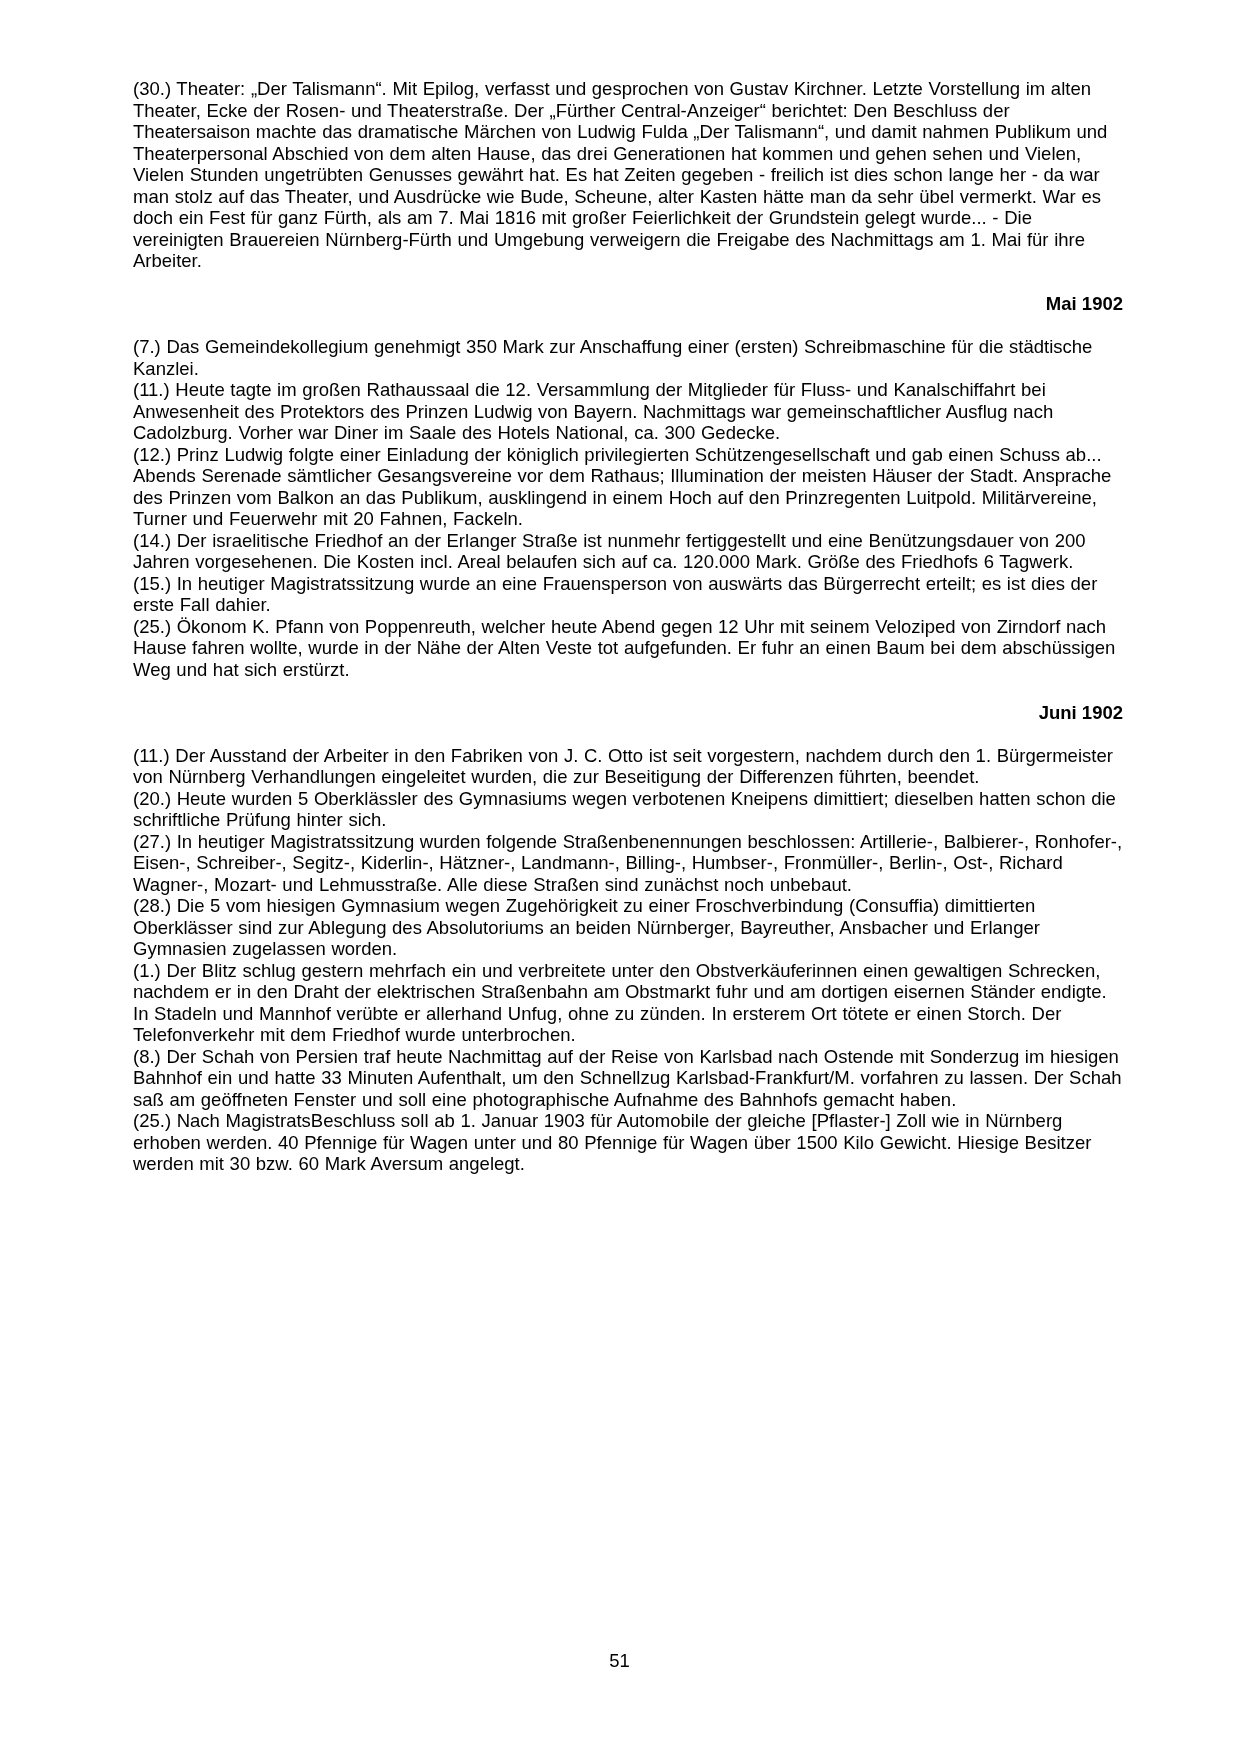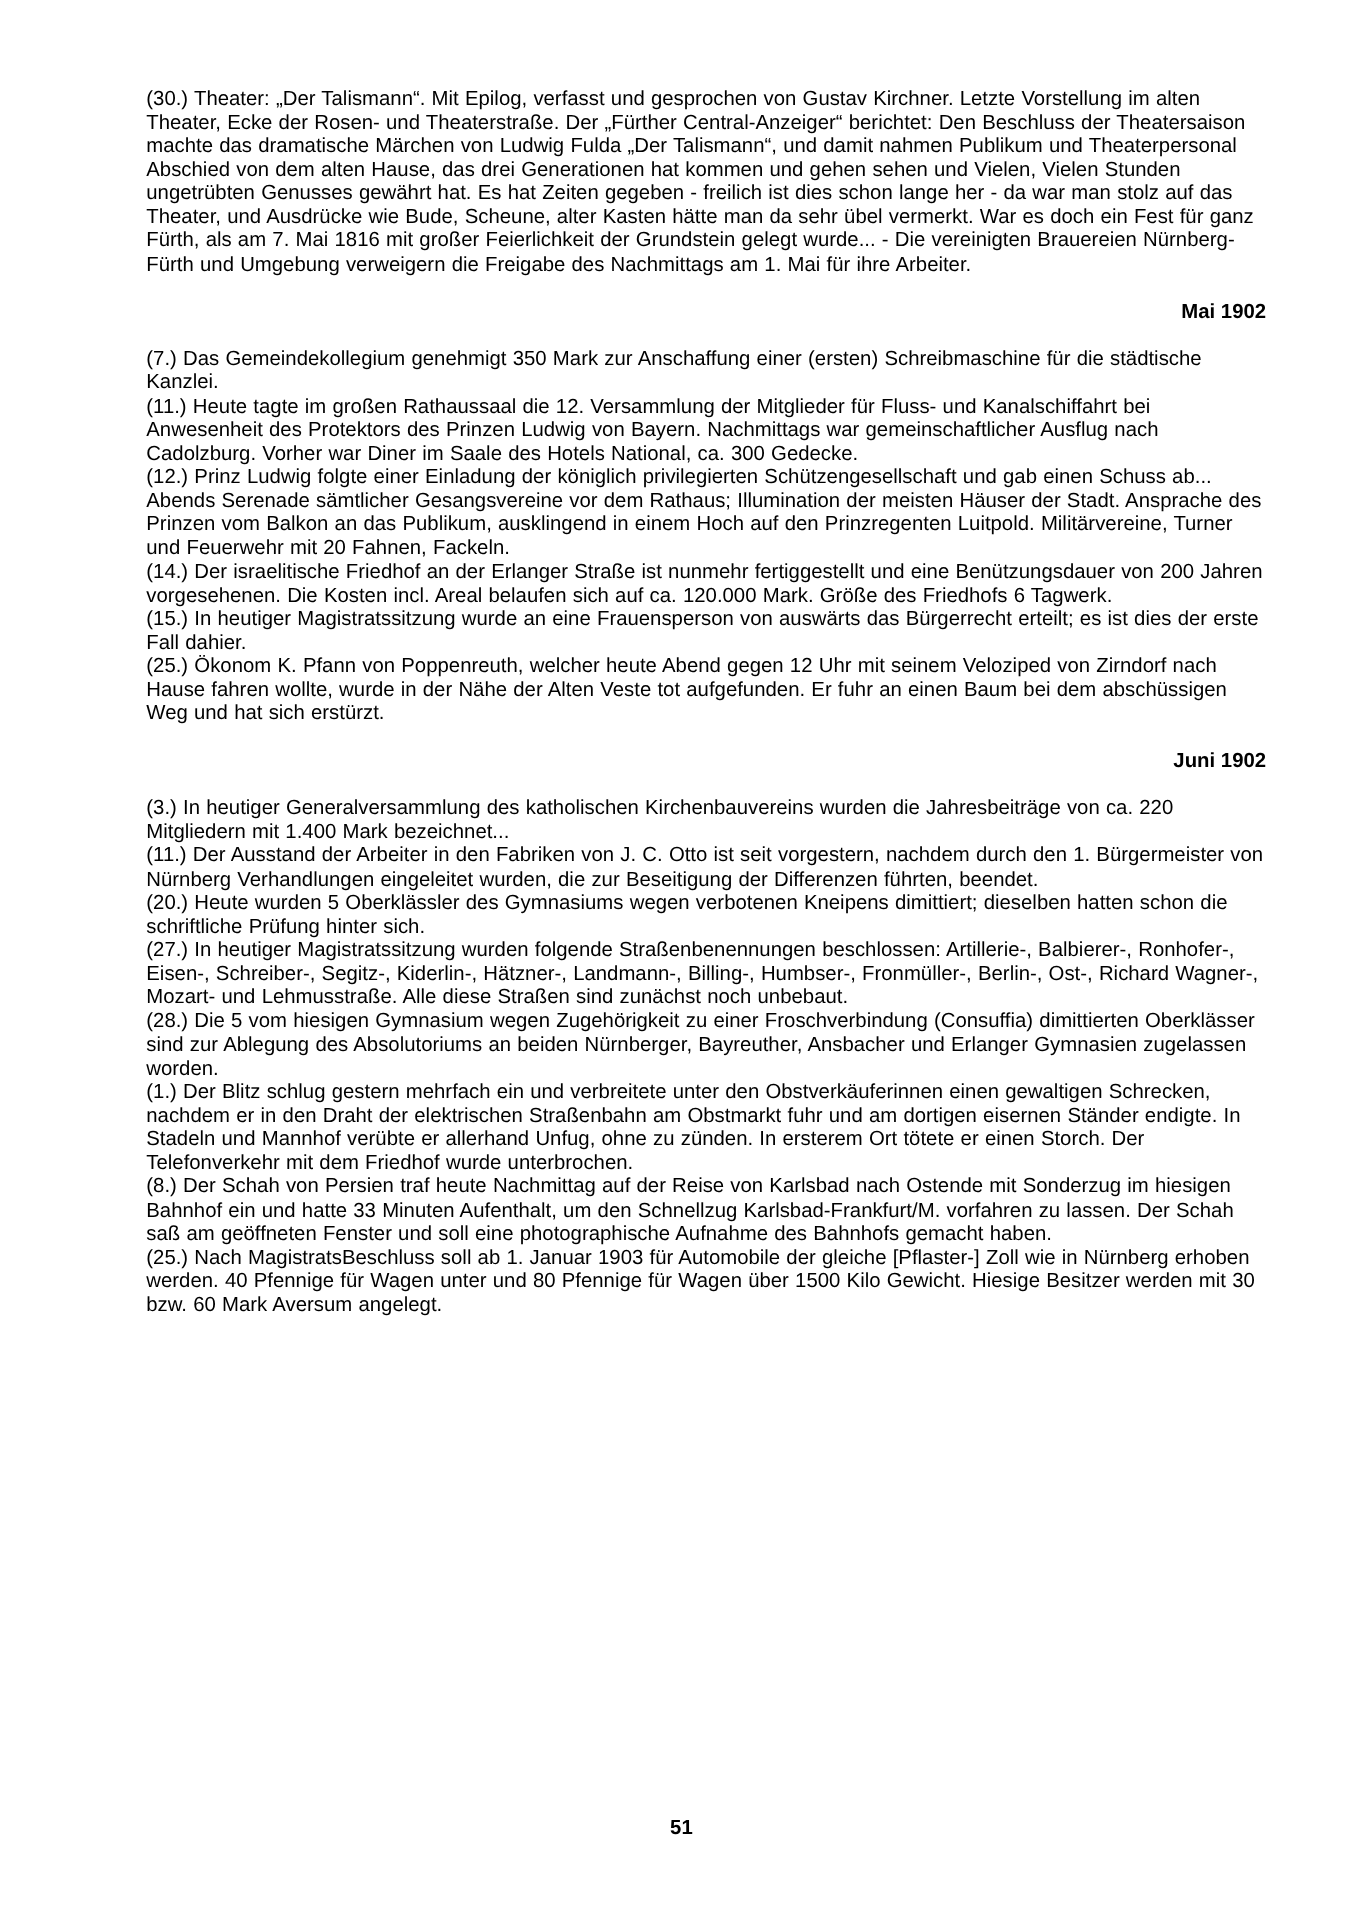--- a/index.html
+++ b/index.html
@@ -9,21 +9,21 @@
     height: 1753px;
     position: relative;
     font-family: "Liberation Sans", "DejaVu Sans", sans-serif;
     color: #000000;
     -webkit-font-smoothing: antialiased;
   }
   .page {
     position: absolute;
     inset: 0;
     background: #ffffff;
-    padding: 78px 88px 0 133px;
+    padding: 78px 116px 0 133px;
   }
   .para {
     font-size: 18.5px;
     line-height: 21.5px;
     text-align: left;
     word-spacing: 0.5px;
   }
   .heading {
     font-size: 18.5px;
     line-height: 21.5px;
@@ -33,40 +33,38 @@
     text-align: right;
   }
   .page-number {
     position: absolute;
     top: 1650px;
     left: 0;
     width: 100%;
     text-align: center;
     font-size: 18.5px;
     line-height: 21.5px;
-    font-weight: bold;
   }
 </style>
 </head>
 <body>
 
 <div class="page">
 
   <p class="para">(30.) Theater: „Der Talismann“. Mit Epilog, verfasst und gesprochen von Gustav Kirchner. Letzte Vorstellung im alten Theater, Ecke der Rosen- und Theaterstraße. Der „Fürther Central-Anzeiger“ berichtet: Den Beschluss der Theatersaison machte das dramatische Märchen von Ludwig Fulda „Der Talismann“, und damit nahmen Publikum und Theaterpersonal Abschied von dem alten Hause, das drei Generationen hat kommen und gehen sehen und Vielen, Vielen Stunden ungetrübten Genusses gewährt hat. Es hat Zeiten gegeben - freilich ist dies schon lange her - da war man stolz auf das Theater, und Ausdrücke wie Bude, Scheune, alter Kasten hätte man da sehr übel vermerkt. War es doch ein Fest für ganz Fürth, als am 7. Mai 1816 mit großer Feierlichkeit der Grundstein gelegt wurde... - Die vereinigten Brauereien Nürnberg-Fürth und Umgebung verweigern die Freigabe des Nachmittags am 1. Mai für ihre Arbeiter.</p>
 
   <h2 class="heading">Mai 1902</h2>
   <p class="para">(7.) Das Gemeindekollegium genehmigt 350 Mark zur Anschaffung einer (ersten) Schreibmaschine für die städtische Kanzlei.</p>
   <p class="para">(11.) Heute tagte im großen Rathaussaal die 12. Versammlung der Mitglieder für Fluss- und Kanalschiffahrt bei Anwesenheit des Protektors des Prinzen Ludwig von Bayern. Nachmittags war gemeinschaftlicher Ausflug nach Cadolzburg. Vorher war Diner im Saale des Hotels National, ca. 300 Gedecke.</p>
   <p class="para">(12.) Prinz Ludwig folgte einer Einladung der königlich privilegierten Schützengesellschaft und gab einen Schuss ab... Abends Serenade sämtlicher Gesangsvereine vor dem Rathaus; Illumination der meisten Häuser der Stadt. Ansprache des Prinzen vom Balkon an das Publikum, ausklingend in einem Hoch auf den Prinzregenten Luitpold. Militärvereine, Turner und Feuerwehr mit 20 Fahnen, Fackeln.</p>
   <p class="para">(14.) Der israelitische Friedhof an der Erlanger Straße ist nunmehr fertiggestellt und eine Benützungsdauer von 200 Jahren vorgesehenen. Die Kosten incl. Areal belaufen sich auf ca. 120.000 Mark. Größe des Friedhofs 6 Tagwerk.</p>
   <p class="para">(15.) In heutiger Magistratssitzung wurde an eine Frauensperson von auswärts das Bürgerrecht erteilt; es ist dies der erste Fall dahier.</p>
   <p class="para">(25.) Ökonom K. Pfann von Poppenreuth, welcher heute Abend gegen 12 Uhr mit seinem Veloziped von Zirndorf nach Hause fahren wollte, wurde in der Nähe der Alten Veste tot aufgefunden. Er fuhr an einen Baum bei dem abschüssigen Weg und hat sich erstürzt.</p>
 
   <h2 class="heading">Juni 1902</h2>
-  <p class="para">(3.) In heutiger Generalversammlung des katholischen Kirchenbauvereins wurden die Jahresbeiträge von ca. 220 Mitgliedern mit 1.400 Mark bezeichnet...</p>
   <p class="para">(11.) Der Ausstand der Arbeiter in den Fabriken von J. C. Otto ist seit vorgestern, nachdem durch den 1. Bürgermeister von Nürnberg Verhandlungen eingeleitet wurden, die zur Beseitigung der Differenzen führten, beendet.</p>
   <p class="para">(20.) Heute wurden 5 Oberklässler des Gymnasiums wegen verbotenen Kneipens dimittiert; dieselben hatten schon die schriftliche Prüfung hinter sich.</p>
   <p class="para">(27.) In heutiger Magistratssitzung wurden folgende Straßenbenennungen beschlossen: Artillerie-, Balbierer-, Ronhofer-, Eisen-, Schreiber-, Segitz-, Kiderlin-, Hätzner-, Landmann-, Billing-, Humbser-, Fronmüller-, Berlin-, Ost-, Richard Wagner-, Mozart- und Lehmusstraße. Alle diese Straßen sind zunächst noch unbebaut.</p>
   <p class="para">(28.) Die 5 vom hiesigen Gymnasium wegen Zugehörigkeit zu einer Froschverbindung (Consuffia) dimittierten Oberklässer sind zur Ablegung des Absolutoriums an beiden Nürnberger, Bayreuther, Ansbacher und Erlanger Gymnasien zugelassen worden.</p>
 
   <p class="para">(1.) Der Blitz schlug gestern mehrfach ein und verbreitete unter den Obstverkäuferinnen einen gewaltigen Schrecken, nachdem er in den Draht der elektrischen Straßenbahn am Obstmarkt fuhr und am dortigen eisernen Ständer endigte. In Stadeln und Mannhof verübte er allerhand Unfug, ohne zu zünden. In ersterem Ort tötete er einen Storch. Der Telefonverkehr mit dem Friedhof wurde unterbrochen.</p>
   <p class="para">(8.) Der Schah von Persien traf heute Nachmittag auf der Reise von Karlsbad nach Ostende mit Sonderzug im hiesigen Bahnhof ein und hatte 33 Minuten Aufenthalt, um den Schnellzug Karlsbad-Frankfurt/M. vorfahren zu lassen. Der Schah saß am geöffneten Fenster und soll eine photographische Aufnahme des Bahnhofs gemacht haben.</p>
   <p class="para">(25.) Nach MagistratsBeschluss soll ab 1. Januar 1903 für Automobile der gleiche [Pflaster-] Zoll wie in Nürnberg erhoben werden. 40 Pfennige für Wagen unter und 80 Pfennige für Wagen über 1500 Kilo Gewicht. Hiesige Besitzer werden mit 30 bzw. 60 Mark Aversum angelegt.</p>
 
   <div class="page-number">51</div>

